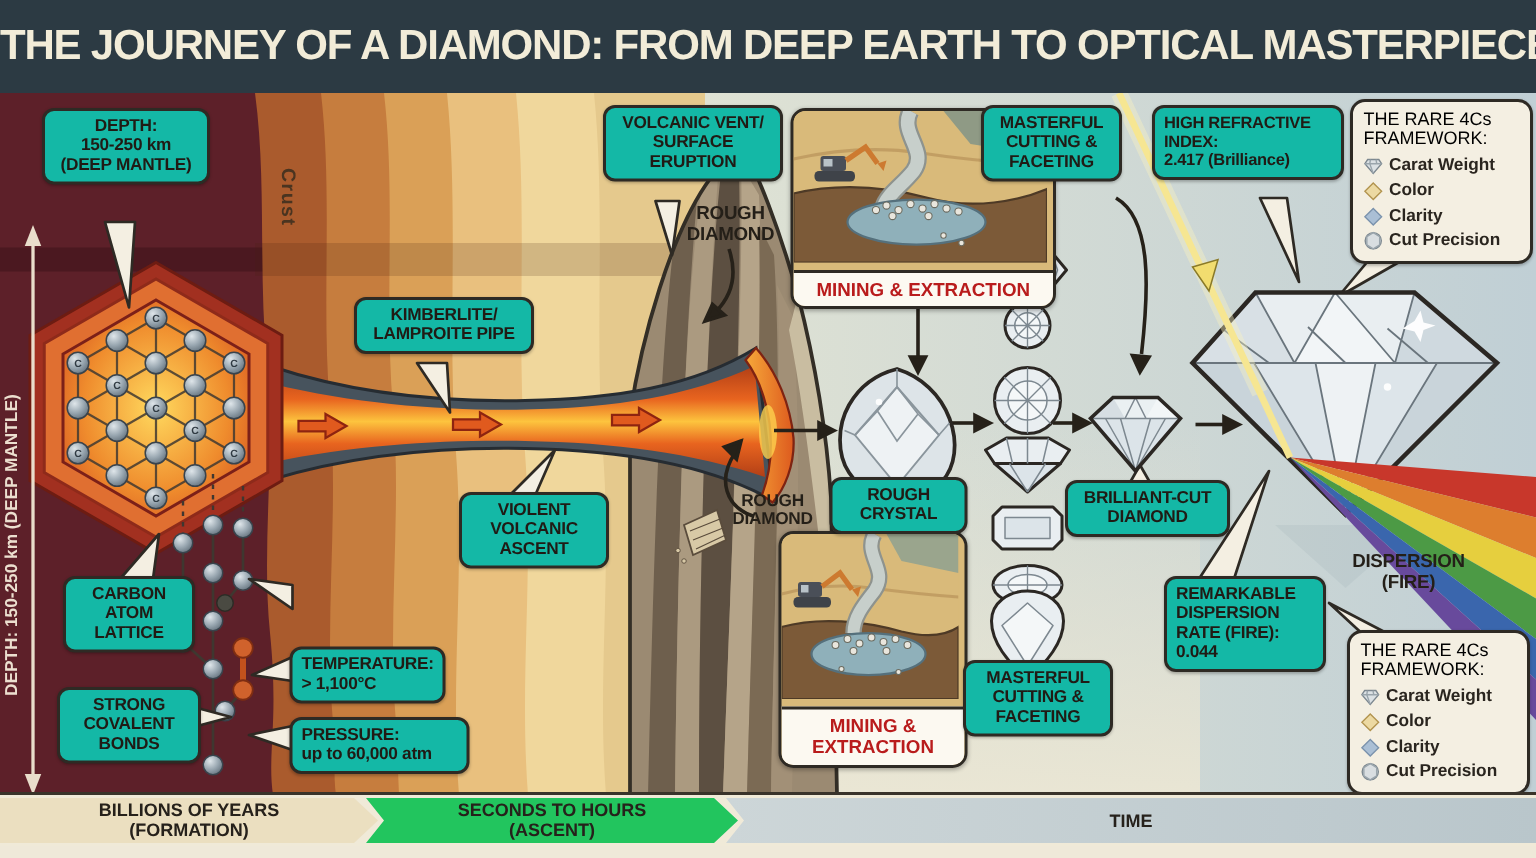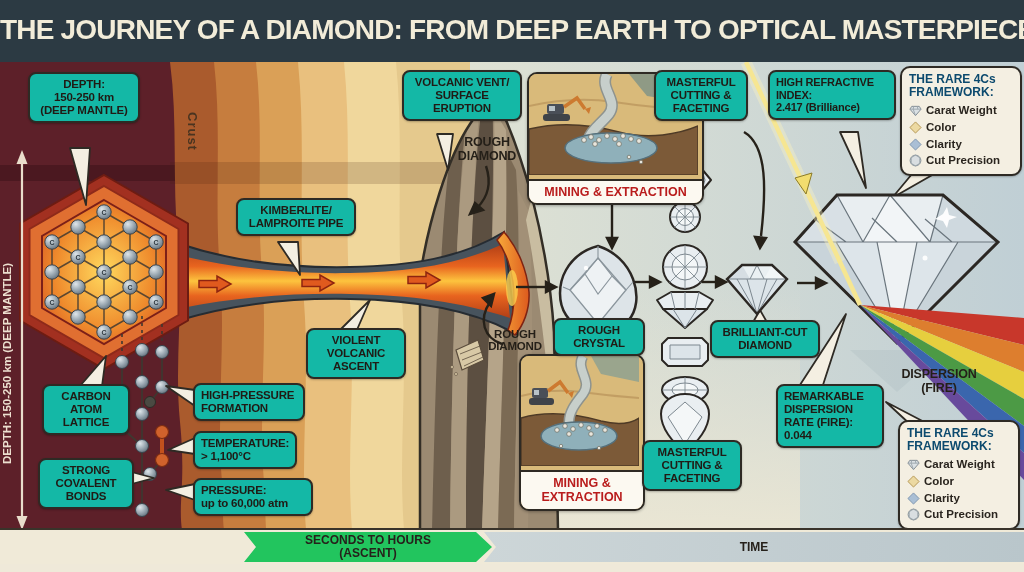--- a/index.html
+++ b/index.html
@@ -17,21 +17,21 @@
     padding:4px 6px;font-weight:bold;font-size:11.5px;line-height:1.14;color:#201b15;text-align:center;
     white-space:pre-line;letter-spacing:-0.2px;box-shadow:0 1px 2px rgba(0,0,0,.25);z-index:3;}
   .callout.la{text-align:left;}
   .plain-label{position:absolute;font-weight:bold;font-size:12.5px;line-height:1.08;color:#241f18;
     text-align:center;white-space:pre-line;letter-spacing:-0.2px;z-index:3;}
   .vert-label{position:absolute;writing-mode:vertical-rl;font-size:13px;font-weight:bold;color:#4a3420;
     letter-spacing:1px;z-index:3;}
   
   .fourcs{position:absolute;background:#f4efe2;border:2px solid #2e2a24;border-radius:10px;
     padding:5px 7px;width:104px;z-index:3;box-shadow:0 1px 2px rgba(0,0,0,.25);}
-  .fourcs .t{font-weight:bold;font-size:12px;line-height:1.1;white-space:pre-line;color:#0c4a6e;margin-bottom:3px;}
+  .fourcs .t{font-weight:normal;font-size:12px;line-height:1.1;white-space:pre-line;color:#000000;margin-bottom:3px;}
   .fourcs .row{display:flex;align-items:center;gap:4px;font-size:11.5px;font-weight:bold;color:#2a251f;line-height:1.45;}
   .fourcs .row svg{flex:0 0 auto;}
   
   .card{position:absolute;border:2.5px solid #2e2a24;border-radius:10px;background:#d9ba7a;
     overflow:hidden;z-index:3;box-shadow:0 1px 3px rgba(0,0,0,.3);}
   .card .cap{background:#fcf9f1;border-top:2.5px solid #2e2a24;font-weight:bold;font-size:12.5px;
     line-height:1.15;text-align:center;white-space:pre-line;color:#b91c1c;padding:4px 2px;}
   
   #timeline{position:absolute;left:0;top:528px;width:1024px;height:34px;background:#f0ead8;
     border-top:2px solid #39332a;z-index:4;}
@@ -445,22 +445,20 @@
 DIAMOND</div>
   <div class="callout" style="left:42px;top:384px;width:72px;">CARBON
 ATOM
 LATTICE</div>
   <div class="callout" style="left:306px;top:328px;width:84px;">VIOLENT
 VOLCANIC
 ASCENT</div>
   <div class="callout" style="left:38px;top:458px;width:80px;">STRONG
 COVALENT
 BONDS</div>
-  <div class="callout la" style="left:193px;top:383px;width:96px;">HIGH-PRESSURE
-FORMATION</div>
   <div class="callout la" style="left:193px;top:431px;width:88px;">TEMPERATURE:
 &gt; 1,100°C</div>
   <div class="callout la" style="left:193px;top:478px;width:104px;">PRESSURE:
 up to 60,000 atm</div>
   <div class="callout" style="left:654px;top:70px;width:78px;">MASTERFUL
 CUTTING &amp;
 FACETING</div>
   <div class="callout" style="left:553px;top:318px;width:76px;">ROUGH
 CRYSTAL</div>
   <div class="plain-label" style="left:484px;top:328px;width:62px;font-size:11.5px;">ROUGH
@@ -536,18 +534,20 @@
     <div class="row">
       <svg width="13" height="13" viewBox="0 0 14 14">
           <circle cx="7" cy="7" r="5.8" fill="#d9dee1" stroke="#7d8890"></circle>
           <path d="M7,1.2 L11.6,4 V10 L7,12.8 L2.4,10 V4 Z" fill="none" stroke="#9aa5ac"></path>
         </svg>
       <span>Cut Precision</span>
       </div>
   </div>
 
   <div id="timeline">
+    <div class="tseg" id="tseg1">BILLIONS OF YEARS
+(FORMATION)</div>
     <div class="tseg" id="tseg2">SECONDS TO HOURS
 (ASCENT)</div>
     <div class="tseg" id="tseg3">TIME</div>
   </div>
 
 </div>
 
 </body></html>

